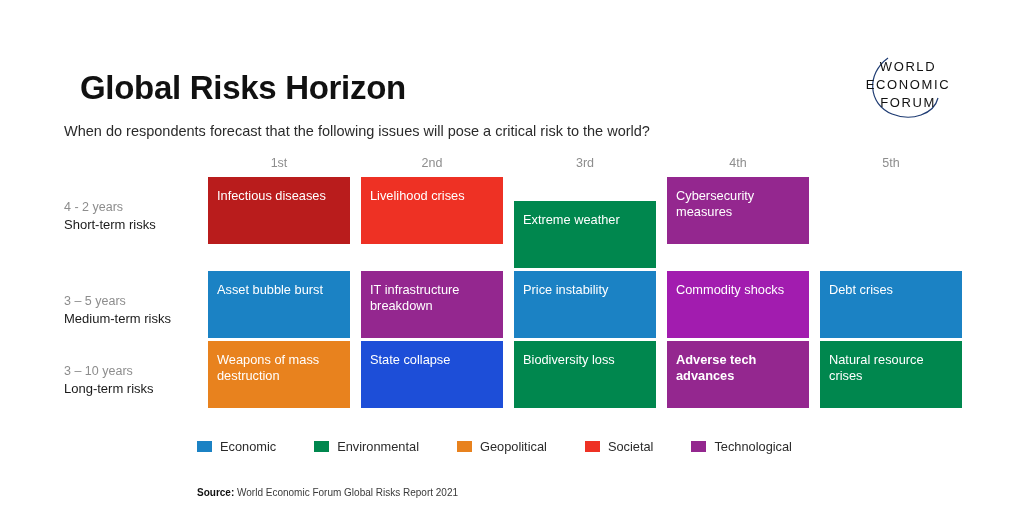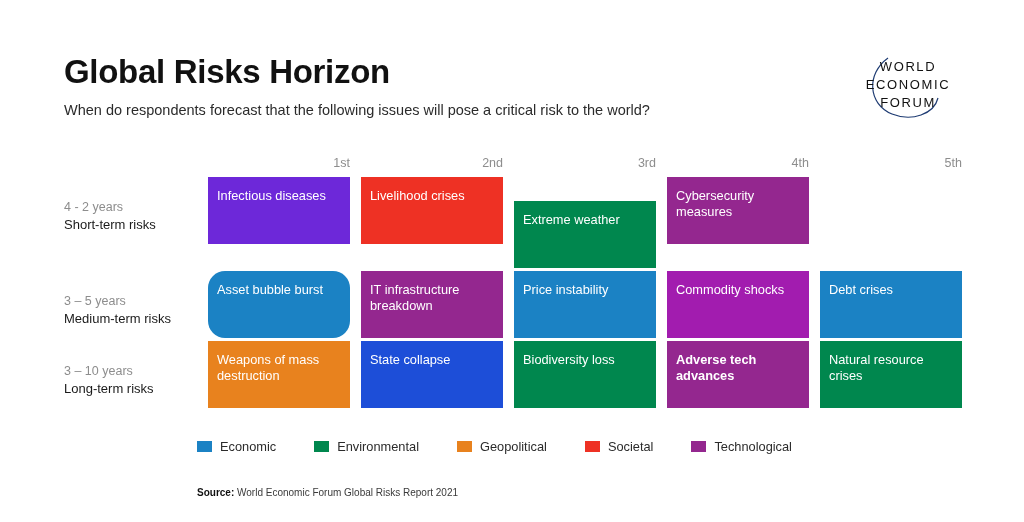--- a/index.html
+++ b/index.html
@@ -22,21 +22,21 @@
     left: 64px;
     top: 54px;
     width: 780px;
   }
   .title {
     font-size: 33px;
     font-weight: bold;
     letter-spacing: -0.3px;
     color: #111111;
     line-height: 1.1;
-    margin: 0;
+    margin: 16px;
   }
   .subtitle {
     font-size: 14.5px;
     font-weight: normal;
     color: #2b2b2b;
     margin: 11px 0 0 0;
     line-height: 1.3;
   }
 
   
@@ -58,21 +58,21 @@
   }
   .col-headers {
     display: grid;
     grid-template-columns: 133px repeat(5, 142px);
     column-gap: 11px;
     margin-bottom: 6px;
   }
   .col-header {
     font-size: 12.5px;
     color: #8d8d8d;
-    text-align: right;
+    text-align: center;
     line-height: 1.2;
   }
   .col-header.spacer { text-align: left; }
 
   .risk-row {
     display: grid;
     grid-template-columns: 133px repeat(5, 142px);
     column-gap: 11px;
     margin-bottom: 3px;
   }
@@ -163,32 +163,32 @@
     <div class="col-header">3rd</div>
     <div class="col-header">4th</div>
     <div class="col-header">5th</div>
   </div>
 
   <div class="risk-row">
     <div class="row-label">
       <span class="horizon">4 - 2 years</span>
       <span class="term">Short-term risks</span>
     </div>
-    <div class="card" style="background-color: #6d28d9;">Infectious diseases</div>
+    <div class="card" style="background-color: #b91c1c;">Infectious diseases</div>
     <div class="card" style="background-color: rgb(238, 49, 36);">Livelihood crises</div>
     <div class="card" style="background-color: rgb(0, 135, 78); margin-top: 24px;">Extreme weather</div>
     <div class="card" style="background-color: rgb(148, 39, 143);">Cybersecurity measures</div>
   </div>
 
   <div class="risk-row">
     <div class="row-label">
       <span class="horizon">3 – 5 years</span>
       <span class="term">Medium-term risks</span>
     </div>
-    <div class="card" style="background-color: rgb(27, 130, 196); border-radius: 17px;">Asset bubble burst</div>
+    <div class="card" style="background-color: rgb(27, 130, 196);">Asset bubble burst</div>
     <div class="card" style="background-color: rgb(148, 39, 143);">IT infrastructure breakdown</div>
     <div class="card" style="background-color: rgb(27, 130, 196);">Price instability</div>
     <div class="card" style="background-color: #a21caf;">Commodity shocks</div>
     <div class="card" style="background-color: rgb(27, 130, 196);">Debt crises</div>
   </div>
 
   <div class="risk-row">
     <div class="row-label">
       <span class="horizon">3 – 10 years</span>
       <span class="term">Long-term risks</span>

